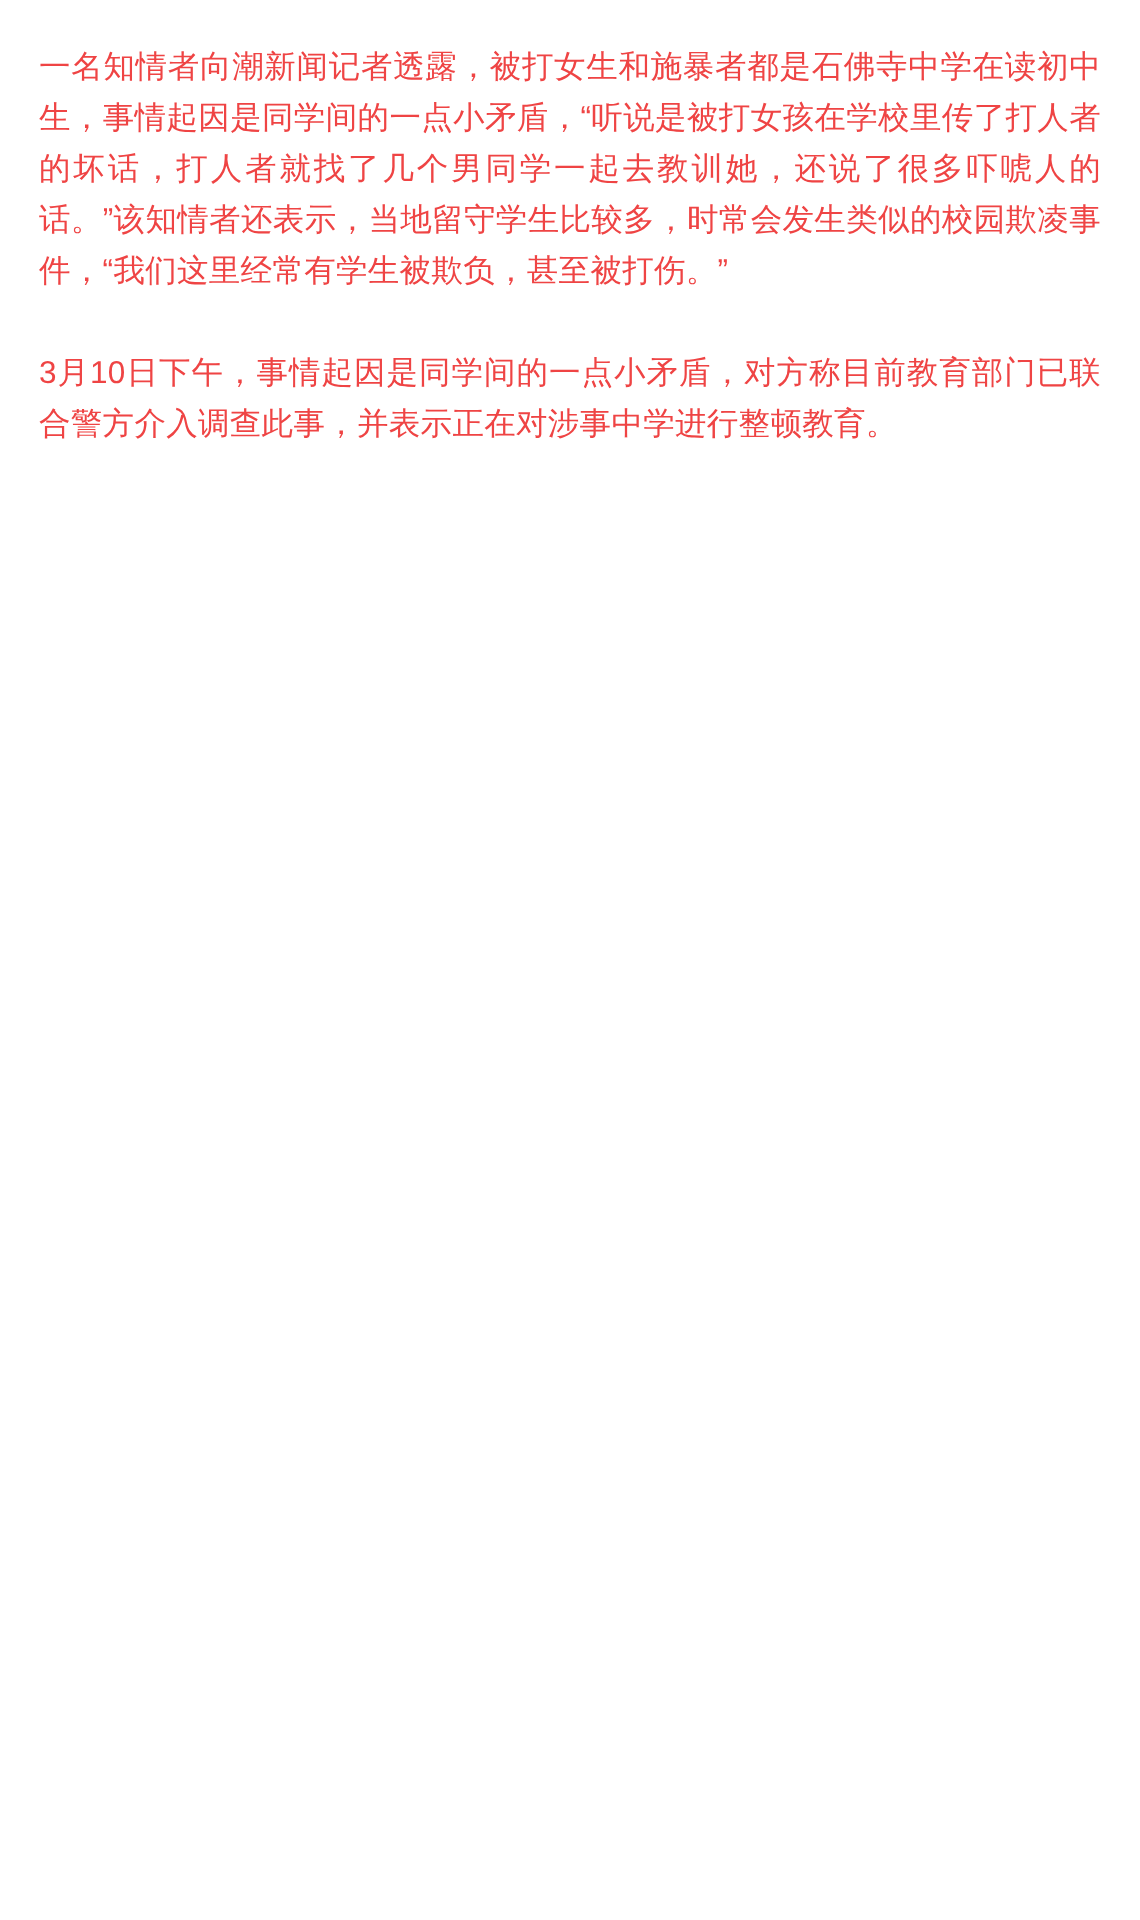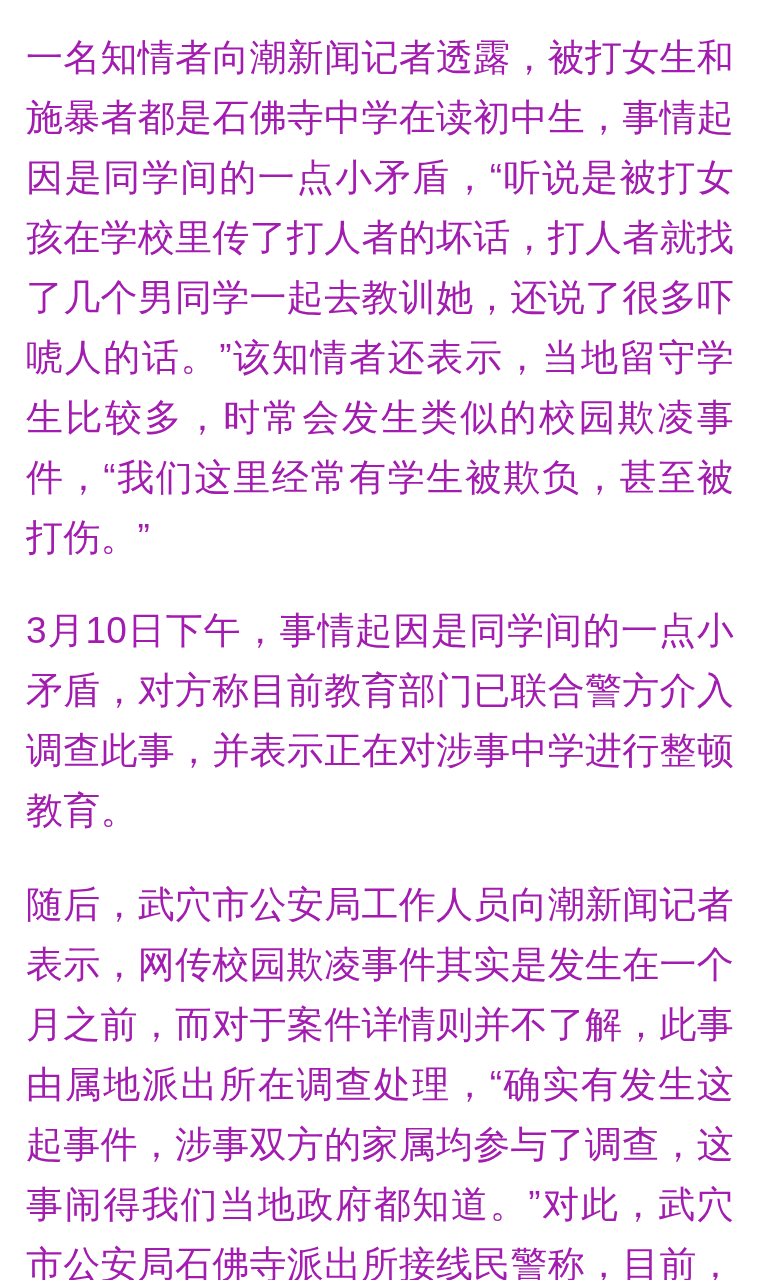--- a/index.html
+++ b/index.html
@@ -12,33 +12,32 @@
     min-height: 1280px;
     font-family: "Liberation Sans", "DejaVu Sans", sans-serif;
     color: #1a1a1a;
   }
   .article {
     padding: 28px 26px 20px 26px;
     box-sizing: border-box;
     width: 760px;
   }
   .para {
-    font-size: 37px;
+    font-size: 21px;
     line-height: 1.62;
     letter-spacing: 0.2px;
-    color: #a21caf;
+    color: #ef4444;
     margin: 0 0 34px 0;
     text-align: justify;
     text-justify: inter-character;
     word-break: break-all;
   }
   .para:last-child {
     margin-bottom: 0;
   }
 </style>
 </head>
 <body>
 
 <div class="article">
   <p class="para">一名知情者向潮新闻记者透露，被打女生和施暴者都是石佛寺中学在读初中生，事情起因是同学间的一点小矛盾，“听说是被打女孩在学校里传了打人者的坏话，打人者就找了几个男同学一起去教训她，还说了很多吓唬人的话。”该知情者还表示，当地留守学生比较多，时常会发生类似的校园欺凌事件，“我们这里经常有学生被欺负，甚至被打伤。”</p>
   <p class="para">3月10日下午，事情起因是同学间的一点小矛盾，对方称目前教育部门已联合警方介入调查此事，并表示正在对涉事中学进行整顿教育。</p>
-  <p class="para">随后，武穴市公安局工作人员向潮新闻记者表示，网传校园欺凌事件其实是发生在一个月之前，而对于案件详情则并不了解，此事由属地派出所在调查处理，“确实有发生这起事件，涉事双方的家属均参与了调查，这事闹得我们当地政府都知道。”对此，武穴市公安局石佛寺派出所接线民警称，目前，该起事件正在依法处理中。</p>
 </div>
 
 </body></html>

